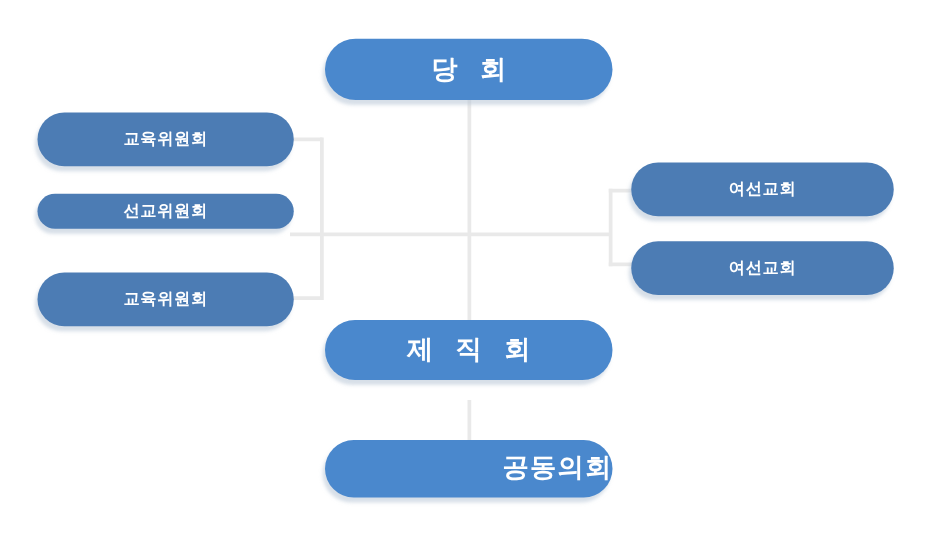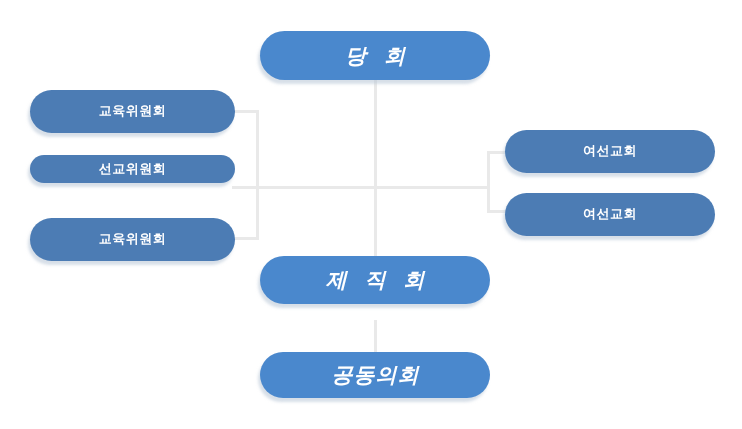--- a/index.html
+++ b/index.html
@@ -50,41 +50,40 @@
 
   
   .node.primary {
     background: #4a88cd;
   }
   .node.primary .node-label {
     font-size: 21px;
     font-weight: bold;
     letter-spacing: 6px;
     text-indent: 6px;
-    font-style: italic;
   }
   .node.primary.tight .node-label {
     letter-spacing: 1px;
     text-indent: 1px;
   }
 
   
   .node.secondary {
     background: #4c7cb4;
   }
   .node.secondary .node-label {
     font-size: 13px;
     font-weight: bold;
     letter-spacing: 0.5px;
   }
 
   
   #node-dangwhoe      { left: 260px; top:  31px; width: 230px; height: 49px; }
   #node-jejikhoe      { left: 260px; top: 256px; width: 230px; height: 48px; }
-  #node-gongdongeuihoe{ left: 260px; top: 352px; width: 230px; height: 46px; }
+  #node-gongdongeuihoe{ left: 260px; top: 352px; width: 230px; height: 46px; text-align: right; }
 
   #node-edu      { left:  30px; top:  90px; width: 205px; height: 43px; }
   #node-mission  { left:  30px; top: 155px; width: 205px; height: 28px; }
   #node-nominate { left:  30px; top: 218px; width: 205px; height: 43px; }
 
   #node-men   { left: 505px; top: 130px; width: 210px; height: 43px; }
   #node-women { left: 505px; top: 193px; width: 210px; height: 43px; }
 
   
   #line-center-upper { left: 374px; top:  80px; height: 192px; }

